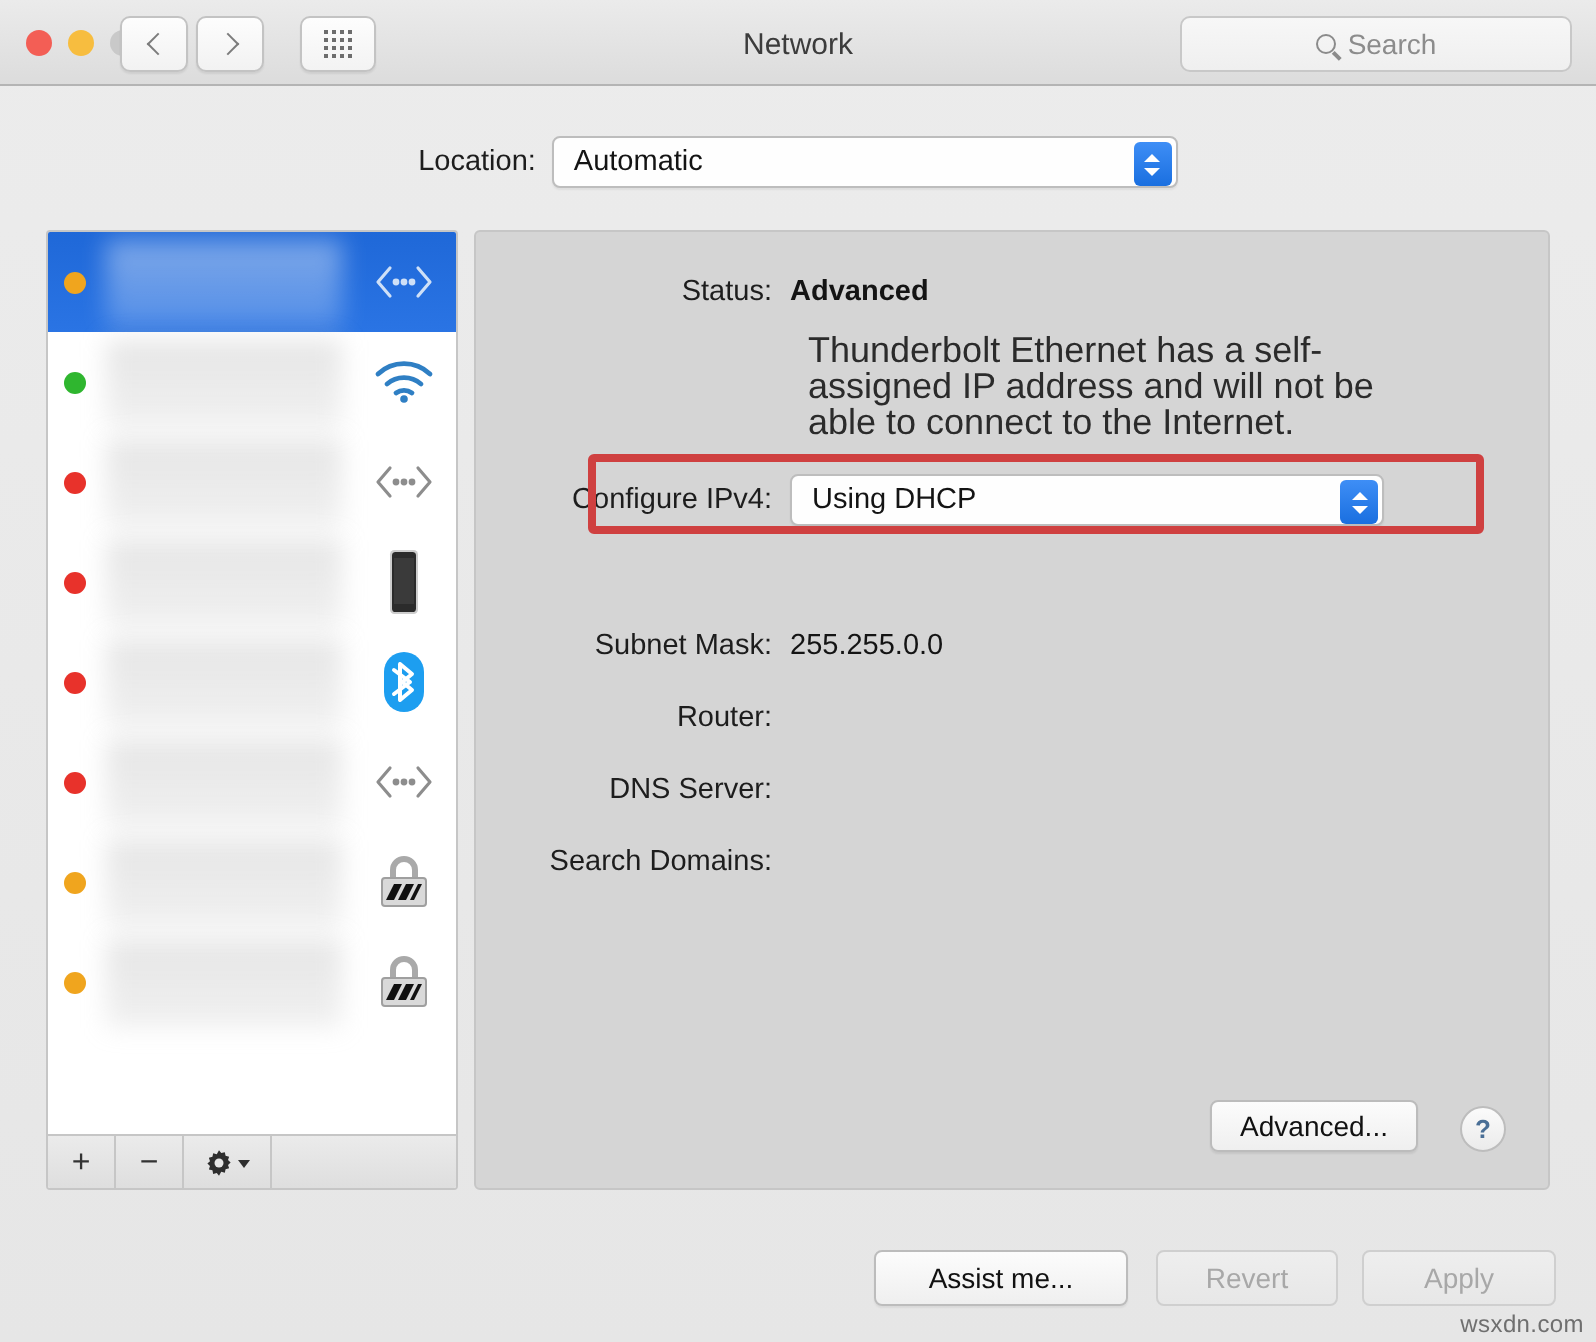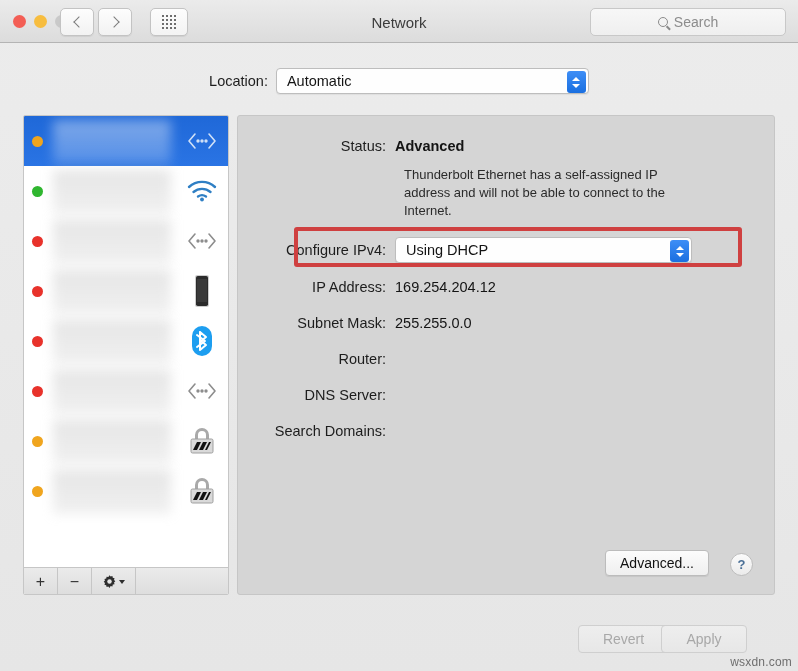--- a/index.html
+++ b/index.html
@@ -145,21 +145,21 @@
   }
   .frow { position: absolute; display: flex; }
   .flabel {
     width: 157px; text-align: right; font-size: 14.5px; color: #1d1d1d;
     padding-right: 9px;
   }
   .fvalue { font-size: 14.5px; color: #141414; }
   .fvalue.bold { font-weight: bold; }
   #statusdesc {
     position: absolute; left: 166px; top: 50px; width: 300px;
-    font-size: 13px; color: #2b2b2b; line-height: 18px;
+    font-size: 18px; color: #2b2b2b; line-height: 18px;
   }
   #ipv4popup { width: 297px; }
 
   #redbox {
     position: absolute; left: 56px; top: 111px; width: 448px; height: 40px;
     border: 4px solid #cf4040; border-radius: 3px; pointer-events: none;
   }
 
   #advancedbtn {
     position: absolute; right: 65px; bottom: 18px;
@@ -186,21 +186,21 @@
     background: linear-gradient(#fcfcfc, #efefef);
     border: 1px solid #bcbcbc; box-shadow: 0 1px 1px rgba(0,0,0,.06);
     color: #111;
   }
   .footbtn.disabled {
     background: linear-gradient(#eeeeee, #e7e7e7);
     border-color: #cfcfcf; color: #a8a8a8; box-shadow: none;
   }
   #assistbtn { left: 437px; bottom: 18px; width: 127px; }
   #revertbtn { left: 578px; bottom: 18px; width: 91px; }
-  #applybtn  { left: 661px; bottom: 18px; width: 86px; }
+  #applybtn  { left: 681px; bottom: 18px; width: 97px; }
 
   #watermark {
     position: absolute; right: 6px; bottom: 2px;
     font-size: 12px; color: #6f6f6f; letter-spacing: .2px;
   }
 </style>
 </head>
 <body>
 
 <div id="window">
@@ -419,24 +419,20 @@
         <span class="val">Using DHCP</span>
         <span class="stepper">
           <i class="ar up"></i>
             <i class="ar dn"></i>
         </span>
       </span>
     </div>
 
     <div id="redbox"></div>
 
-    <div class="frow" style="left:0; top:163px;">
-      <span class="flabel">IP Address:</span>
-      <span class="fvalue">169.254.204.12</span>
-    </div>
 
     <div class="frow" style="left:0; top:199px;">
       <span class="flabel">Subnet Mask:</span>
       <span class="fvalue">255.255.0.0</span>
     </div>
 
     <div class="frow" style="left:0; top:235px;">
       <span class="flabel">Router:</span>
       <span class="fvalue"></span>
     </div>
@@ -448,17 +444,18 @@
 
     <div class="frow" style="left:0; top:307px;">
       <span class="flabel">Search Domains:</span>
       <span class="fvalue"></span>
     </div>
 
     <div id="advancedbtn">Advanced...</div>
     <div id="helpbtn">?</div>
   </div>
 
+  <div class="footbtn" id="assistbtn">Assist me...</div>
   <div class="footbtn disabled" id="revertbtn">Revert</div>
   <div class="footbtn disabled" id="applybtn">Apply</div>
 
   <div id="watermark">wsxdn.com</div>
 </div>
 
 </body></html>

